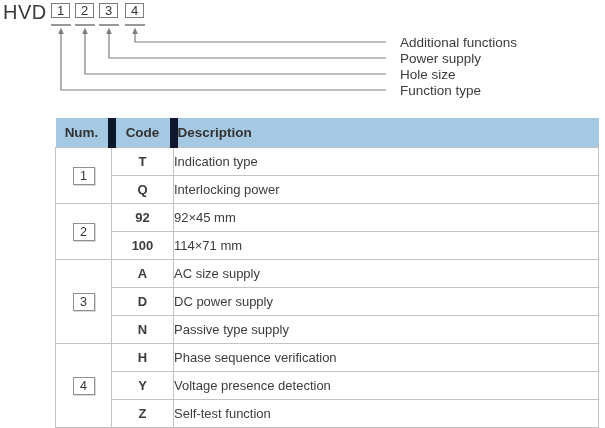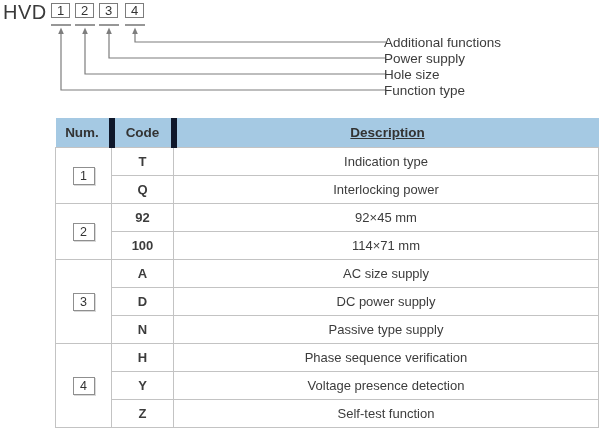--- a/index.html
+++ b/index.html
@@ -14,42 +14,42 @@
     position:absolute; left:3px; top:1px;
     font-size:20px; letter-spacing:0.5px; color:#3a3a3a;
   }
   .digit-box {
     position:absolute; top:3px; width:17px; height:13px;
     border:1.5px solid #7c7c7c; text-align:center;
     font-size:13px; line-height:13px; color:#333; background:#fff;
   }
   .callout-svg { position:absolute; left:0; top:0; }
   .callout-label {
-    position:absolute; left:384px; height:15px; line-height:15px;
+    position:absolute; left:400px; height:15px; line-height:15px;
     font-size:13.5px; color:#3c3c3c; white-space:nowrap;
   }
 
   
   table.codes {
     position:absolute; left:55px; top:118px; width:543px;
     border-collapse:collapse; table-layout:fixed;
     font-size:13px; color:#3c3c3c; background:#fff;
   }
   table.codes th {
     background:#a5c9e3; height:29px; padding:0;
     font-weight:bold; font-size:13.5px; color:#333;
   }
-  table.codes th + th { border-left:6px solid #0f172a; }
+  table.codes th + th { border-left:8px solid #0f172a; }
   th.h-num, th.h-code { text-align:center; }
-  th.h-desc { text-align:center; padding-left:11px;text-decoration:underline; }
+  th.h-desc { text-align:left; padding-left:11px; }
   table.codes td {
     border:1px solid #c3c3c3; height:27px; padding:0; background:#fff;
   }
   td.code-cell { text-align:center; font-weight:bold; }
-  td.desc-cell { padding-left:11px; text-align:center; }
+  td.desc-cell { padding-left:11px; text-align:left; }
   td.num-cell  { text-align:center; }
   .num-box {
     display:inline-block; min-width:16px; height:16px; line-height:16px;
     padding:0 2px; border:1px solid #8f8f8f; background:#fff;
     font-size:12.5px; color:#333; box-shadow:1px 1px 0 #d9d9d9;
   }
 </style>
 </head>
 <body>
 

